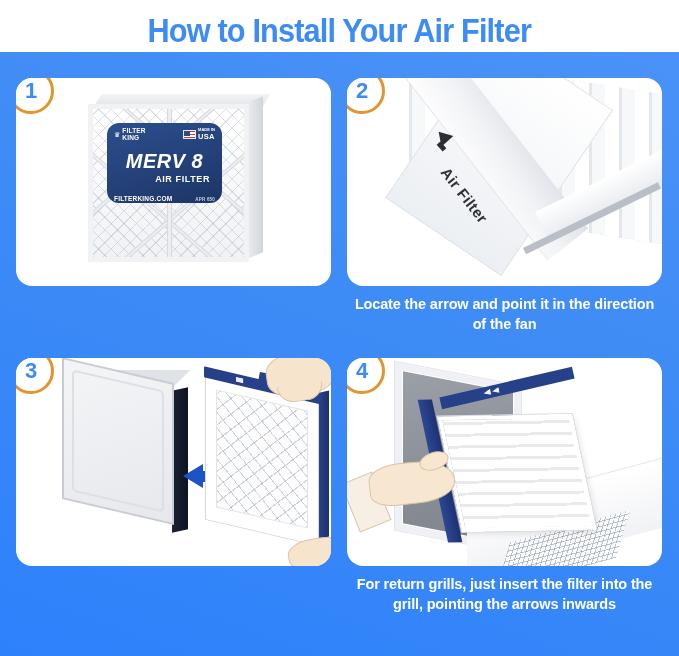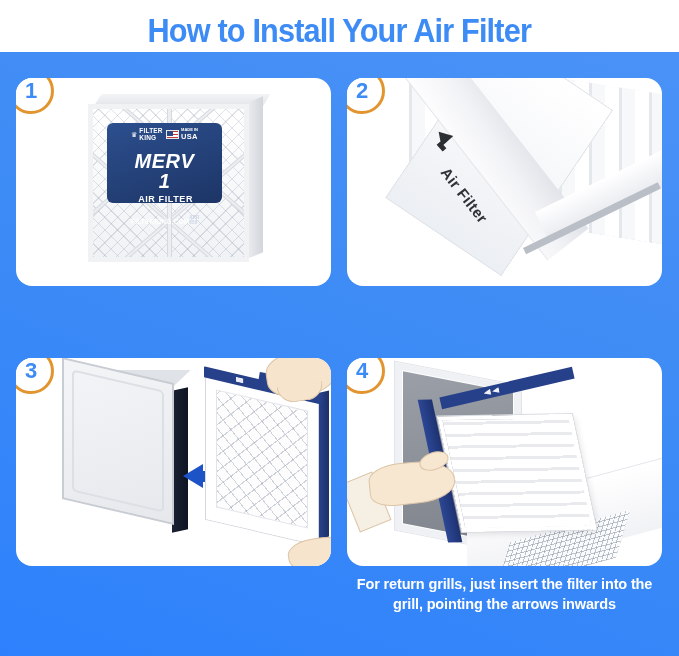--- a/index.html
+++ b/index.html
@@ -106,22 +106,22 @@
   .f1-wires span:nth-child(3) { top: 74%;  transform: rotate(41deg); }
   .f1-wires span:nth-child(4) { top: 74%;  transform: rotate(-41deg); }
   .f1-vwire {
     position: absolute; left: 50%; top: -10%; width: 5px; height: 120%;
     margin-left: -2px; background: #eceef1;
     border-left: 1px solid #d6d9df; border-right: 1px solid #d6d9df;
   }
   .f1-label {
     position: absolute; left: 14px; top: 14px; width: 115px; height: 80px;
     background: linear-gradient(160deg, #2c4f8e, #1d3566);
-    border-radius: 6px; z-index: 6;
-    padding: 5px 24px; color: #fff;
+    border-radius: 12px; z-index: 6;
+    padding: 5px 7px; color: #fff;
   }
   .f1-brandrow { display: flex; align-items: center; justify-content: space-between; }
   .f1-brand { display: flex; align-items: center; gap: 2px; }
   .f1-crown { font-size: 7px; line-height: 1; color: #ffffff; }
   .f1-brandtext { font-size: 6.5px; font-weight: bold; line-height: 1.05; letter-spacing: .2px; }
   .f1-flagbox { display: flex; align-items: center; gap: 2px; }
   .f1-flag {
     width: 13px; height: 9px;
     background:
       repeating-linear-gradient(#c23b3b 0 1.4px, #ffffff 1.4px 2.8px);
@@ -380,21 +380,21 @@
                     </span>
                   </div>
                   <div class="f1-flagbox">
                     <span class="f1-flag"></span>
                     <span class="f1-madein">
                       <span>MADE IN</span>
                       <b>USA</b>
                     </span>
                   </div>
                 </div>
-                <div class="f1-merv">MERV 1</div>
+                <div class="f1-merv">MERV 8</div>
                 <div class="f1-airfilter">AIR FILTER</div>
                 <div class="f1-foot">
                   <span class="f1-url">FILTERKING.COM</span>
                   <span class="f1-apr">APR 650</span>
                 </div>
               </div>
             </div>
           </div>
         </div>
         <div class="badge">1</div>
@@ -410,20 +410,21 @@
             <div class="f2-frame-l"></div>
             <div class="f2-frame-r"></div>
             <div class="f2-edge-dark"></div>
             <div class="f2-arrow"></div>
             <div class="f2-arrowtail"></div>
             <div class="f2-airfilter-txt">Air Filter</div>
           </div>
         </div>
         <div class="badge">2</div>
       </div>
+      <div class="caption">Locate the arrow and point it in the direction of the fan</div>
     </div>
 
     <div class="panel panel-3">
       <div class="card">
         <div class="art">
           <div class="f3-unit-top"></div>
           <div class="f3-unit-side"></div>
           <div class="f3-unit-face"></div>
           <div class="f3-unit-inner"></div>
 

